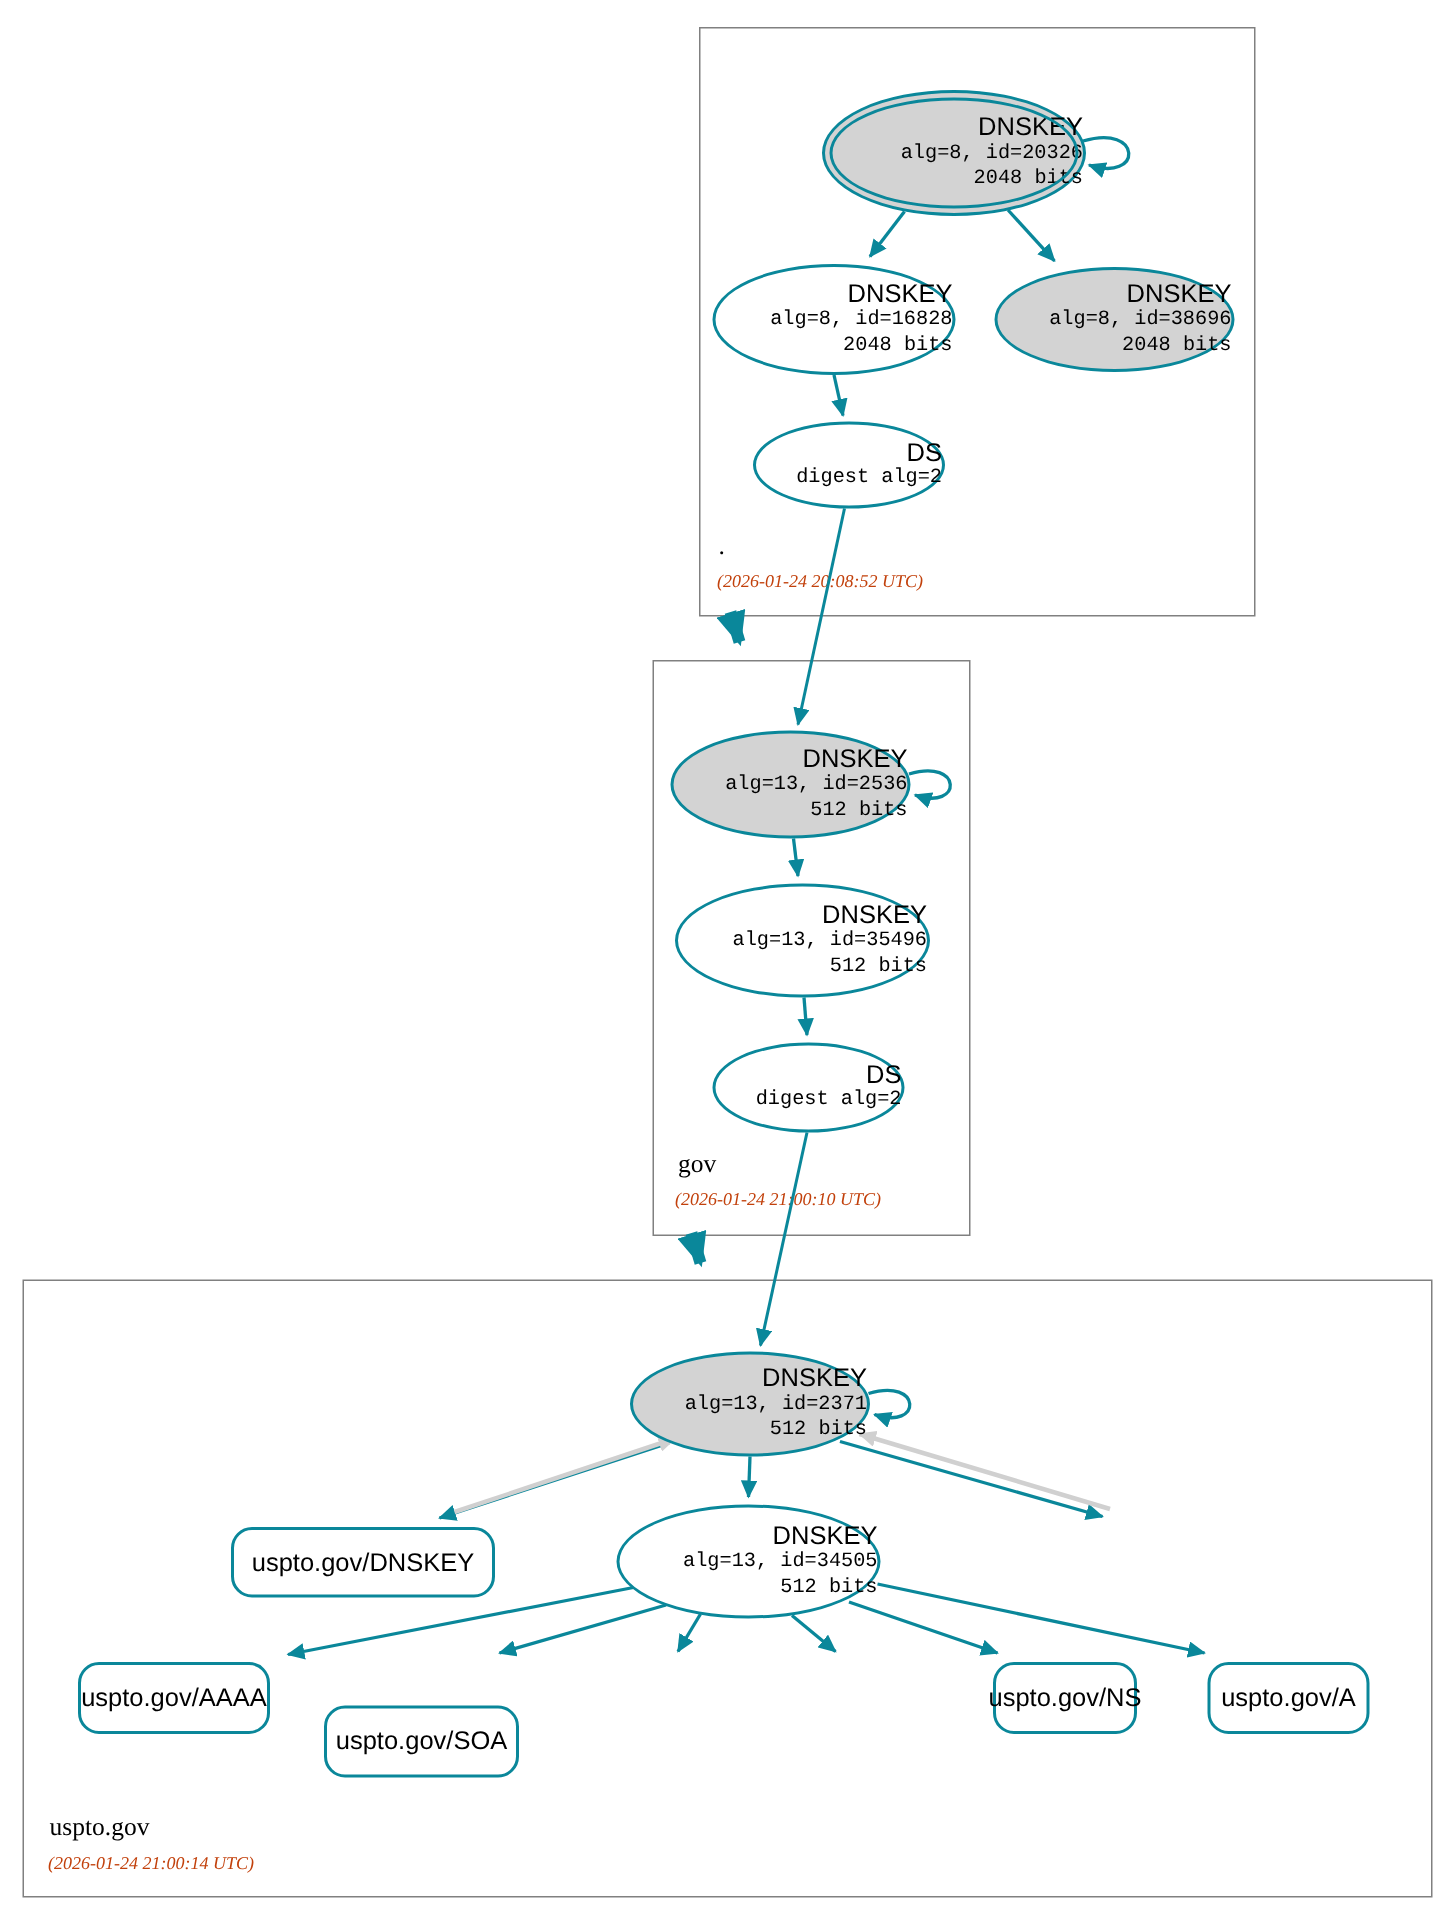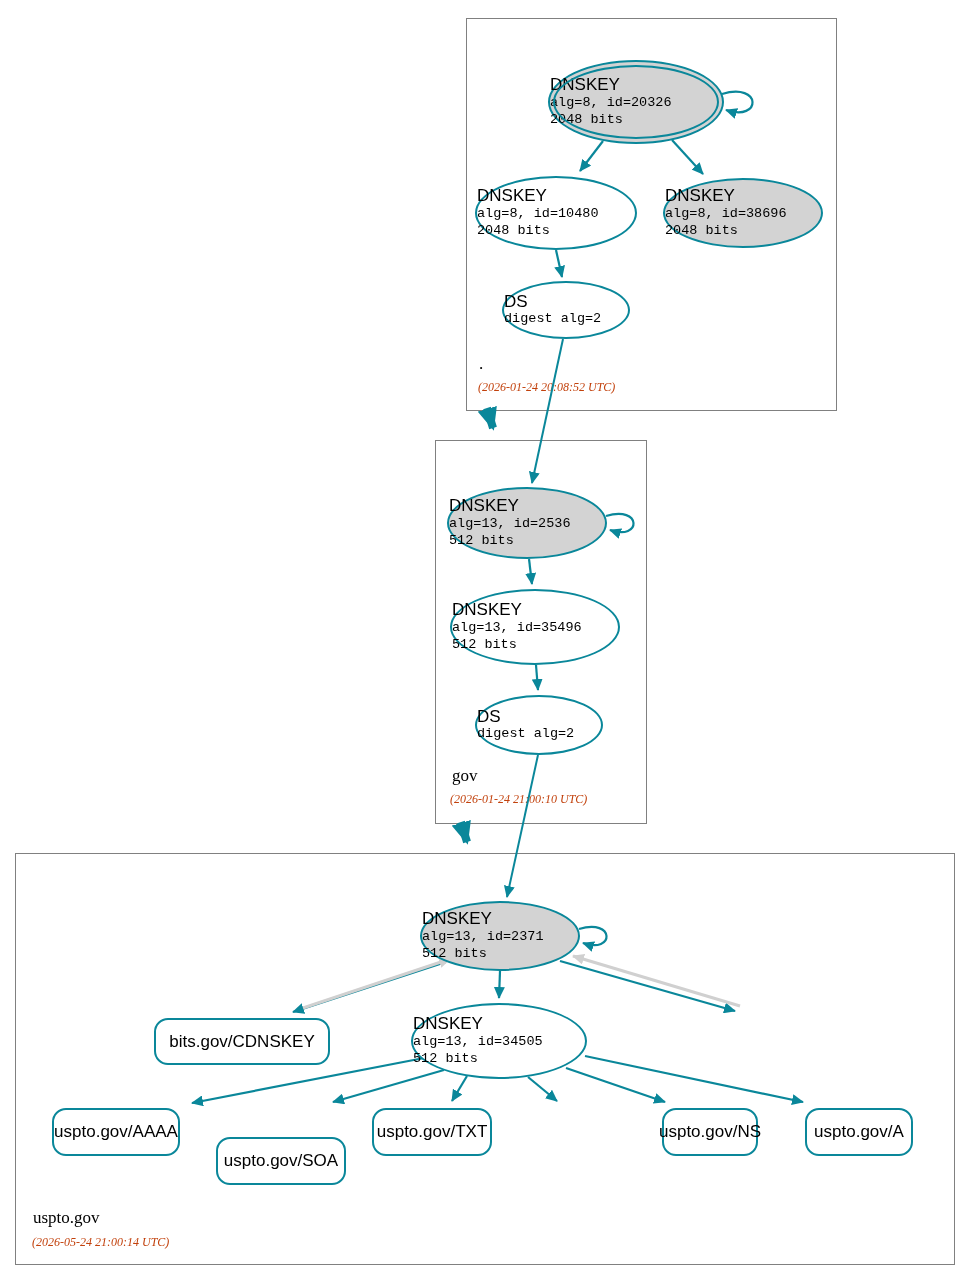--- a/index.html
+++ b/index.html
@@ -17,21 +17,21 @@
     position:absolute;border:1px solid var(--boxborder);background:transparent;
   }
   .zone-label{
     position:absolute;font-family:"Liberation Serif",serif;font-size:17px;color:#000;
   }
   .zone-ts{
     position:absolute;font-family:"Liberation Serif",serif;font-size:12px;color:#c2410c;white-space:nowrap;font-style:italic;
   }
   #edges{position:absolute;left:0;top:0;z-index:2;}
   .node{
-    position:absolute;z-index:3;display:flex;flex-direction:column;align-items:flex-start;
+    position:absolute;z-index:3;display:flex;flex-direction:column;align-items:flex-end;
     justify-content:center;text-align:center;box-sizing:border-box;
   }
   .ellipse{border:2px solid var(--teal);border-radius:50%;background:#fff;}
   .keyfill{background:var(--keyfill);}
   .inner-ring{
     position:absolute;left:3px;top:3px;right:3px;bottom:3px;border:2px solid var(--teal);
     border-radius:50%;pointer-events:none;
   }
   .node-title{font-size:17px;color:#000;line-height:1.15;}
   .node-sub{font-family:Liberation Mono, monospace;font-size:13.5px;color:#000;line-height:1.25;}
@@ -95,21 +95,21 @@
 
   <div class="node ellipse keyfill" style="left:548px;top:60px;width:176px;height:84px;">
     <div class="inner-ring"></div>
     <div class="node-title">DNSKEY</div>
     <div class="node-sub">alg=8, id=20326</div>
     <div class="node-sub">2048 bits</div>
   </div>
 
   <div class="node ellipse" style="left:475px;top:176px;width:162px;height:74px;">
     <div class="node-title">DNSKEY</div>
-    <div class="node-sub">alg=8, id=10480</div>
+    <div class="node-sub">alg=8, id=16828</div>
     <div class="node-sub">2048 bits</div>
   </div>
 
   <div class="node ellipse keyfill" style="left:663px;top:178px;width:160px;height:70px;">
     <div class="node-title">DNSKEY</div>
     <div class="node-sub">alg=8, id=38696</div>
     <div class="node-sub">2048 bits</div>
   </div>
 
   <div class="node ellipse" style="left:502px;top:281px;width:128px;height:58px;">
@@ -145,24 +145,23 @@
     <div class="node-sub">alg=13, id=2371</div>
     <div class="node-sub">512 bits</div>
   </div>
 
   <div class="node ellipse" style="left:411px;top:1003px;width:176px;height:76px;">
     <div class="node-title">DNSKEY</div>
     <div class="node-sub">alg=13, id=34505</div>
     <div class="node-sub">512 bits</div>
   </div>
 
-  <div class="rrset" style="left:154px;top:1018px;width:176px;height:47px;">bits.gov/CDNSKEY</div>
+  <div class="rrset" style="left:154px;top:1018px;width:176px;height:47px;">uspto.gov/DNSKEY</div>
 
   <div class="rrset" style="left:52px;top:1108px;width:128px;height:48px;">uspto.gov/AAAA</div>
   <div class="rrset" style="left:216px;top:1108px;width:130px;height:48px;margin-top:29px;">uspto.gov/SOA</div>
-  <div class="rrset" style="left:372px;top:1108px;width:120px;height:48px;">uspto.gov/TXT</div>
   <div class="rrset" style="left:662px;top:1108px;width:96px;height:48px;">uspto.gov/NS</div>
   <div class="rrset" style="left:805px;top:1108px;width:108px;height:48px;">uspto.gov/A</div>
 
   <div class="zone-label" style="left:33px;top:1208px;">uspto.gov</div>
-  <div class="zone-ts" style="left:32px;top:1235px;">(2026-05-24 21:00:14 UTC)</div>
+  <div class="zone-ts" style="left:32px;top:1235px;">(2026-01-24 21:00:14 UTC)</div>
 
 </div>
 
 </body></html>

